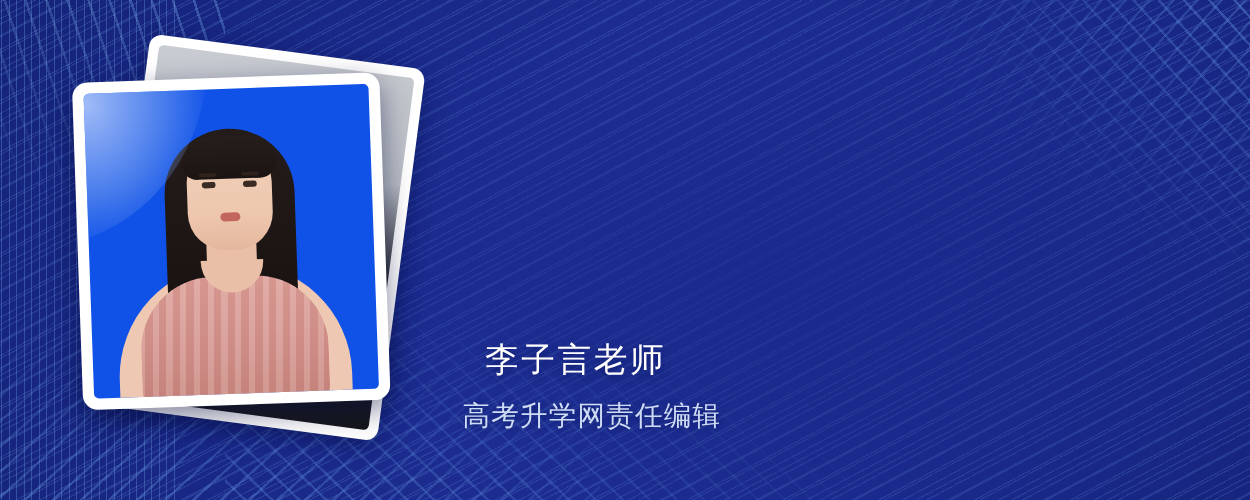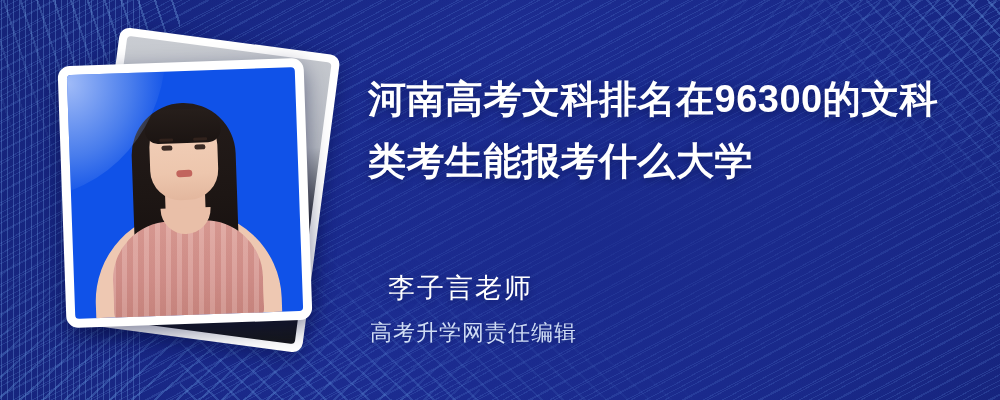--- a/index.html
+++ b/index.html
@@ -405,21 +405,17 @@
         <div class="p-eye l"></div>
         <div class="p-eye r"></div>
         <div class="p-lips"></div>
         <div class="p-dress"></div>
         <div class="photo-glow"></div>
       </div>
     </div>
   </div>
 
   <div class="text-block">
-    <div class="title">
-      <span class="line">河南高考文科排名在96300的文科</span>
-      <span class="line">类考生能报考什么大学</span>
-    </div>
     <div class="author">李子言老师</div>
     <div class="byline">高考升学网责任编辑</div>
   </div>
 
 </div>
 
 </body></html>

